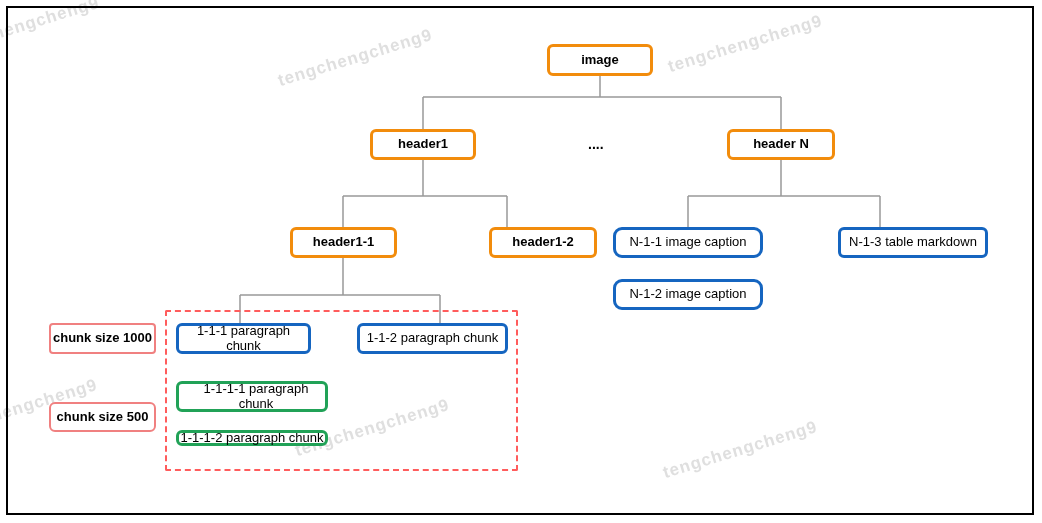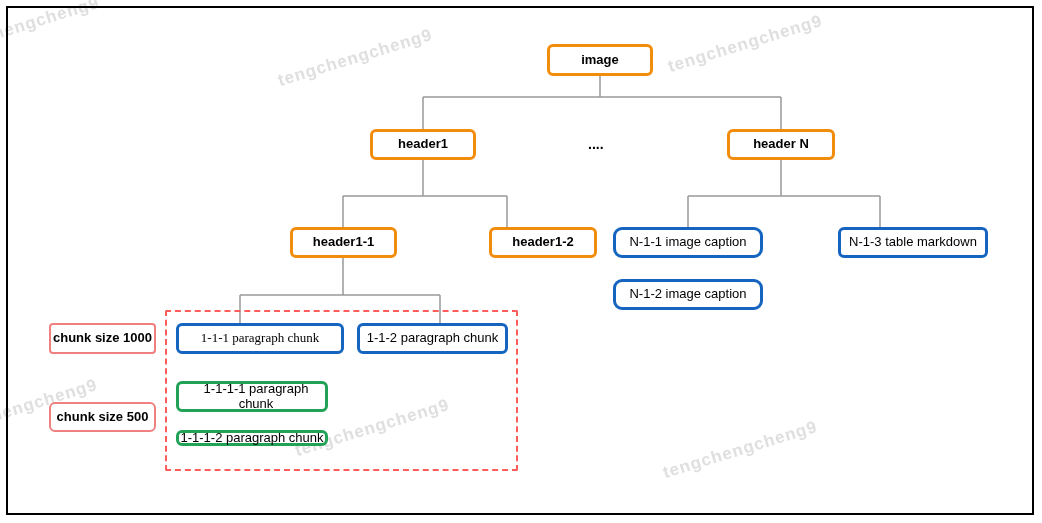--- a/index.html
+++ b/index.html
@@ -117,21 +117,21 @@
   <div class="dots">....</div>
   <div class="node orange" style="left:727px; top:129px; width:108px; height:31px;">header N</div>
 
   <div class="node orange" style="left:290px; top:227px; width:107px; height:31px;">header1-1</div>
   <div class="node orange" style="left:453px; top:227px; width:108px; height:31px;margin-left:36px;">header1-2</div>
 
   <div class="node blue" style="left:613px; top:227px; width:150px; height:31px;border-radius:9px;">N-1-1 image caption</div>
   <div class="node blue" style="left:838px; top:227px; width:150px; height:31px;">N-1-3 table markdown</div>
   <div class="node blue" style="left:613px; top:279px; width:150px; height:31px;border-radius:9px;">N-1-2 image caption</div>
 
-  <div class="node blue" style="left:176px; top:323px; width:168px; height:31px;font-family:Liberation Serif, serif;">1-1-1 paragraph chunk</div>
+  <div class="node blue" style="left:176px; top:323px; width:135px; height:31px;">1-1-1 paragraph chunk</div>
   <div class="node blue" style="left:357px; top:323px; width:151px; height:31px;">1-1-2 paragraph chunk</div>
 
   <div class="node green" style="left:176px; top:381px; width:152px; height:31px;padding-left:8px;">1-1-1-1 paragraph chunk</div>
   <div class="node green" style="left:176px; top:430px; width:152px; height:16px;">1-1-1-2 paragraph chunk</div>
 
   <div class="node red-label" style="left:49px; top:323px; width:107px; height:31px;">chunk size 1000</div>
   <div class="node red-label" style="left:49px; top:402px; width:107px; height:30px;border-radius:6px;">chunk size 500</div>
 
 </div>
 

